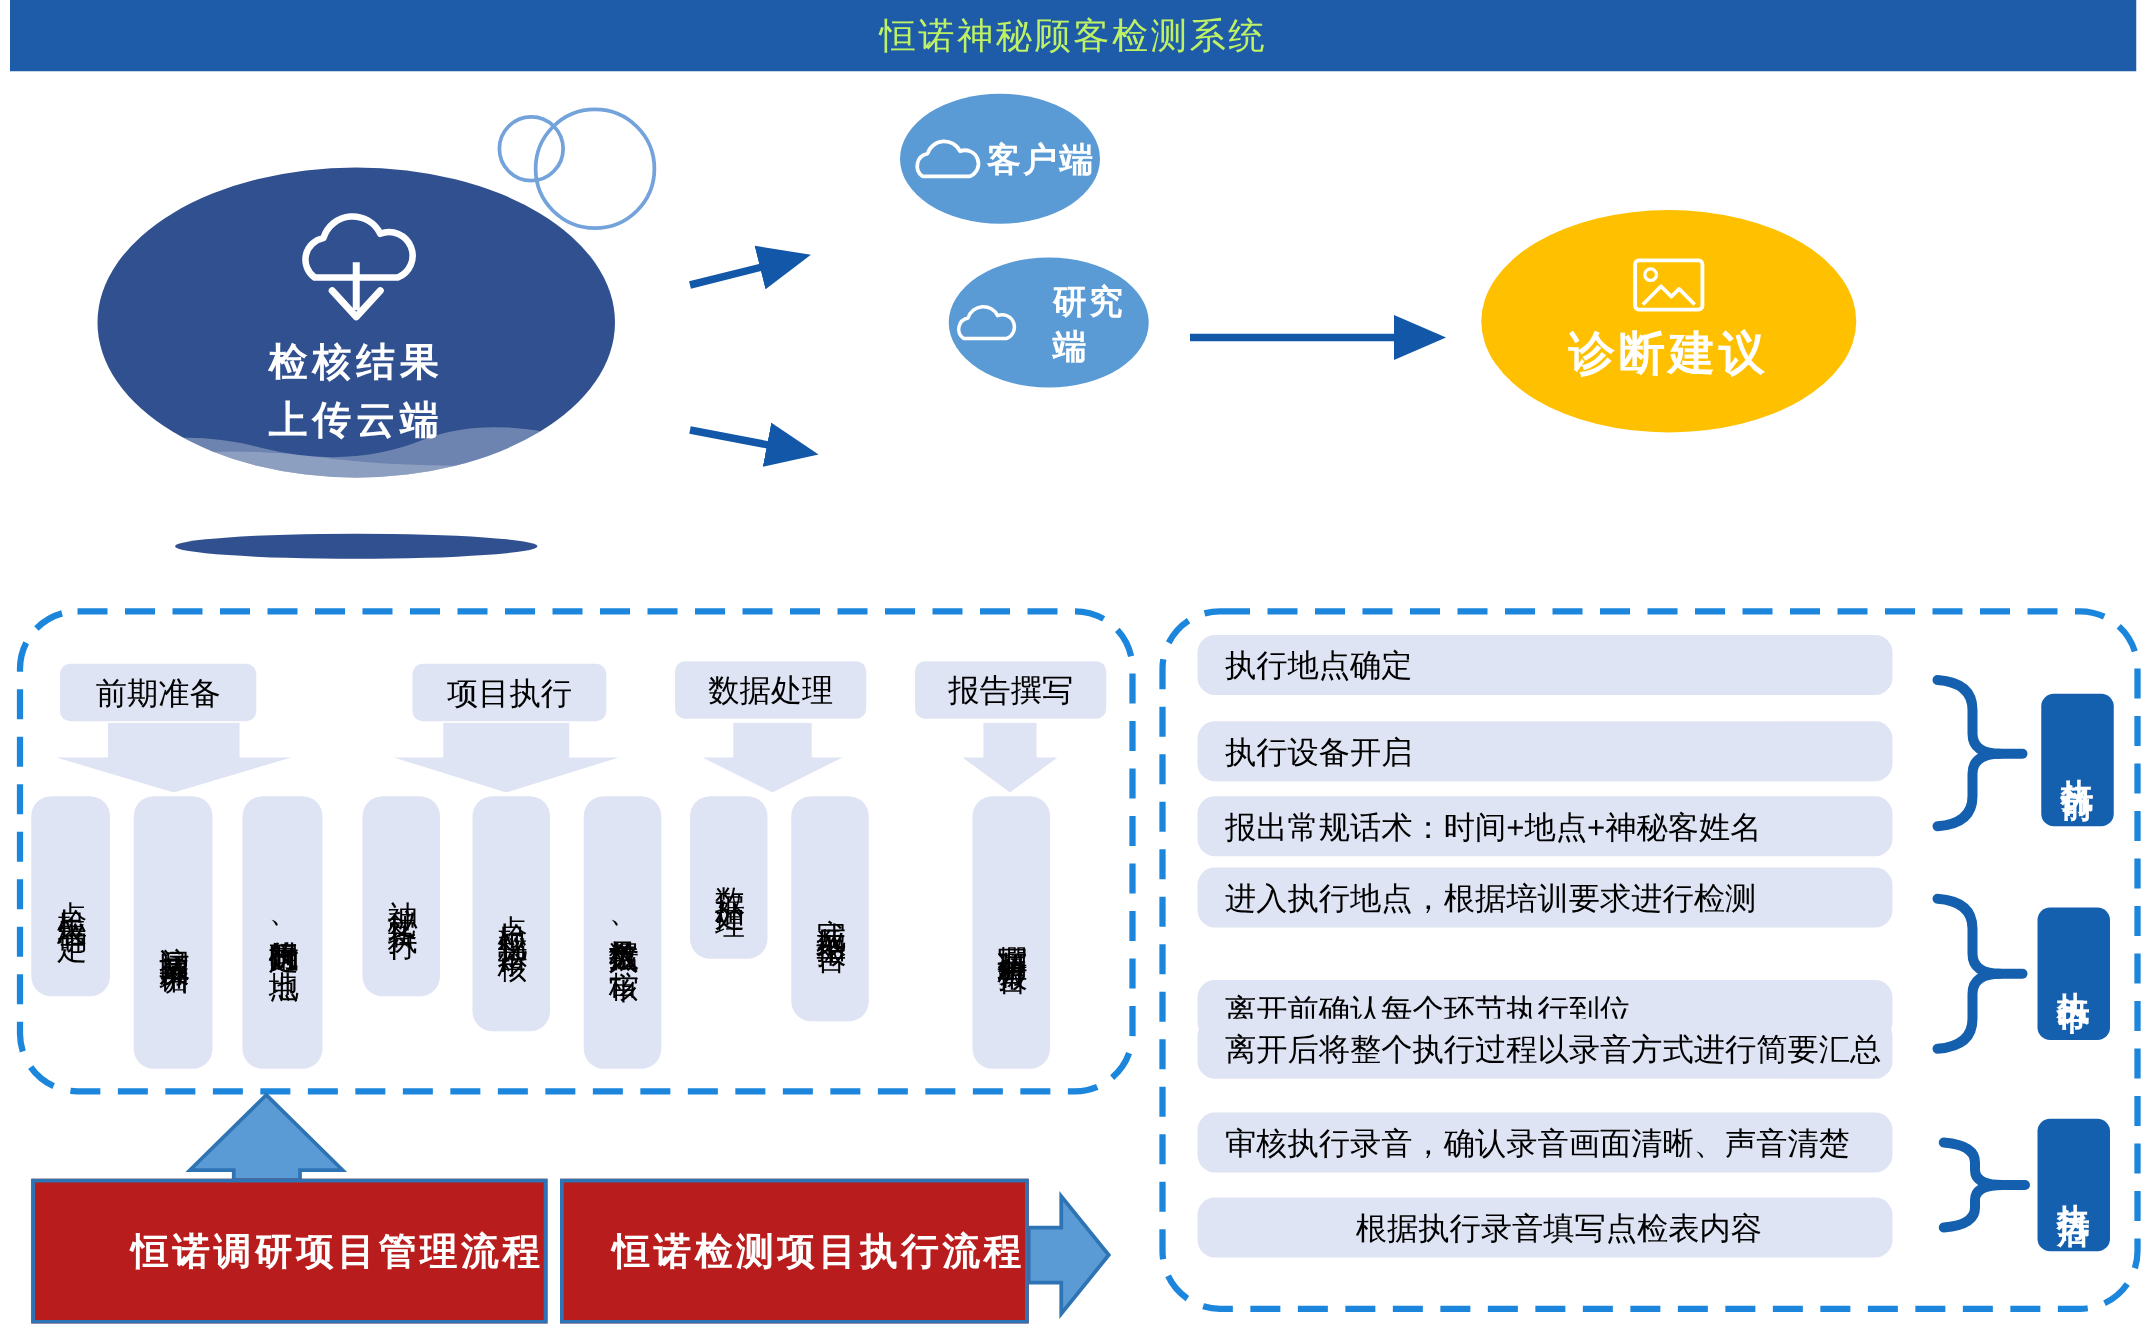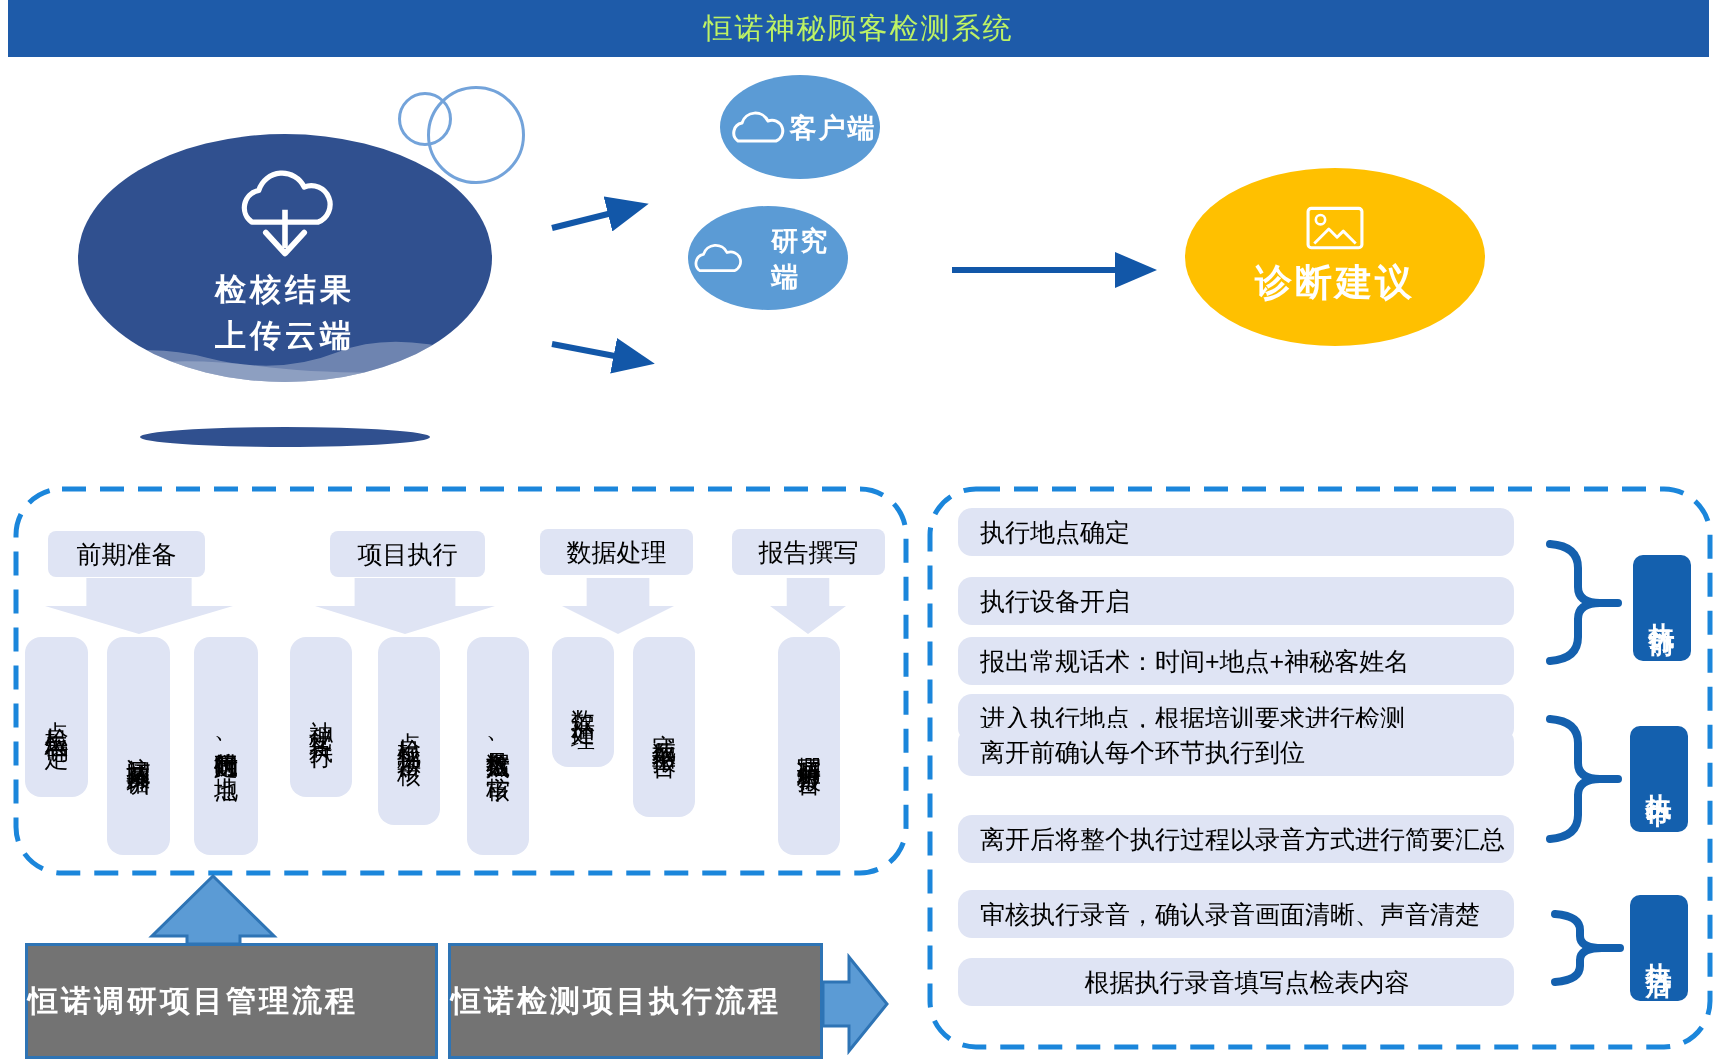--- a/index.html
+++ b/index.html
@@ -24,21 +24,21 @@
   .diagnosis .lbl{color:#fff;font-size:37px;font-weight:bold;letter-spacing:3px;margin-top:8px;}
   
   .hbox{background:#DFE4F4;border-radius:8px;display:flex;align-items:center;justify-content:center;font-size:25px;font-weight:500;color:#000;z-index:2;}
   .vcol{background:#DFE4F4;border-radius:16px;display:flex;align-items:center;justify-content:center;z-index:2;}
   .vcol span{writing-mode:vertical-rl;text-orientation:upright;font-size:24px;color:#000;line-height:1;}
   .blk-arrow{background:#DFE4F4;clip-path:polygon(22% 0,78% 0,78% 50%,100% 50%,50% 100%,0 50%,22% 50%);z-index:2;}
   .rrow{left:958px;width:556px;height:48px;background:#DFE4F4;border-radius:14px;display:flex;align-items:center;padding-left:22px;box-sizing:border-box;font-size:25px;color:#000;z-index:2;}
   .phase{width:58px;height:106px;background:#1460AE;border-radius:10px;display:flex;align-items:center;justify-content:center;z-index:2;}
   .phase span{writing-mode:vertical-rl;text-orientation:upright;color:#fff;font-size:26px;font-weight:bold;line-height:1;letter-spacing:4px;}
   
-  .banner{background:#737373;border:3px solid #2E74B5;box-sizing:border-box;display:flex;align-items:center;justify-content:flex-start;z-index:2;}
+  .banner{background:#b91c1c;border:3px solid #2E74B5;box-sizing:border-box;display:flex;align-items:center;justify-content:flex-end;z-index:2;}
   .banner span{color:#fff;font-size:30px;font-weight:bold;letter-spacing:3px;}
   .svg-layer{left:0;top:0;width:1717px;height:1059px;z-index:1;pointer-events:none;}
   .wave-svg{position:absolute;left:0;bottom:0;width:100%;height:62px;z-index:1;}
 </style>
 </head>
 <body>
 
 <div id="canvas">
 
   <svg class="abs svg-layer" viewBox="0 0 1717 1059">
@@ -90,21 +90,21 @@
     <span class="txt" style="margin-top:-2px;">上传云端</span>
   </div>
   <div class="abs ellipse-shadow"></div>
 
   <div class="abs endpoint" style="left:720px;top:75px;">
     <svg style="width:66px;height:42px;" viewBox="0 0 64 42">
       <path d="M13 35 A10 10 0 0 1 17 17 A14 14 0 0 1 43 15 A9 9 0 0 1 51 35 Z" fill="none" stroke="#fff" stroke-width="3" stroke-linejoin="round"></path>
     </svg>
     <span class="lbl">客户端</span>
   </div>
-  <div class="abs endpoint" style="left:688px;top:206px;gap:25px;">
+  <div class="abs endpoint" style="left:759px;top:206px;gap:25px;">
     <svg style="width:66px;height:42px;" viewBox="0 0 64 42">
       <path d="M13 35 A10 10 0 0 1 17 17 A14 14 0 0 1 43 15 A9 9 0 0 1 51 35 Z" fill="none" stroke="#fff" stroke-width="3" stroke-linejoin="round"></path>
     </svg>
     <span class="lbl">研究端</span>
   </div>
 
   <div class="abs diagnosis">
     <svg style="width:58px;height:44px;" viewBox="0 0 56 42">
       <rect x="2" y="2" width="52" height="38" rx="3" fill="none" stroke="#fff" stroke-width="3"></rect>
       <circle cx="14" cy="13" r="4.5" fill="none" stroke="#fff" stroke-width="2.5"></circle>
@@ -167,21 +167,21 @@
     </div>
   <div class="abs rrow" style="top:577px;">
       <span>执行设备开启</span>
     </div>
   <div class="abs rrow" style="top:637px;">
       <span>报出常规话术：时间+地点+神秘客姓名</span>
     </div>
   <div class="abs rrow" style="top:694px;">
       <span>进入执行地点，根据培训要求进行检测</span>
     </div>
-  <div class="abs rrow" style="top:728px;">
+  <div class="abs rrow" style="top:784px;">
       <span>离开前确认每个环节执行到位</span>
     </div>
   <div class="abs rrow" style="top:890px;">
       <span>审核执行录音，确认录音画面清晰、声音清楚</span>
     </div>
   <div class="abs rrow" style="top:815px;">
       <span>离开后将整个执行过程以录音方式进行简要汇总</span>
     </div>
   <div class="abs rrow" style="top:958px;justify-content:center;">
       <span>根据执行录音填写点检表内容</span>

